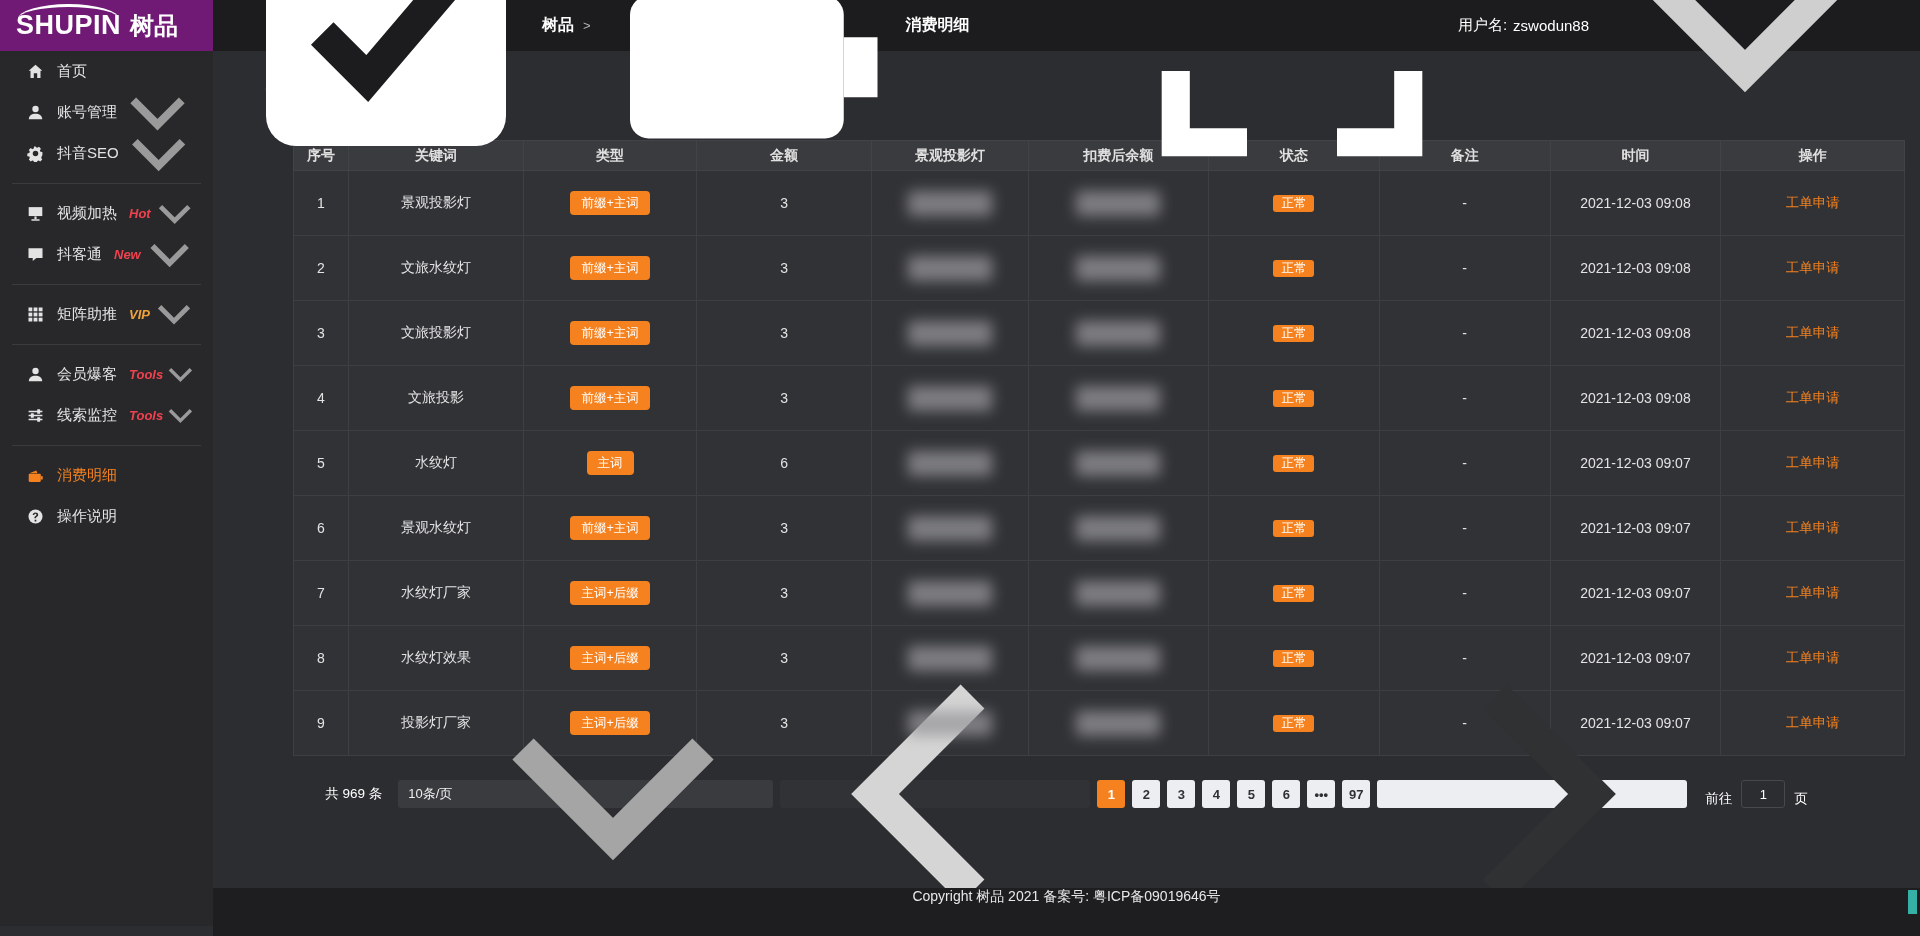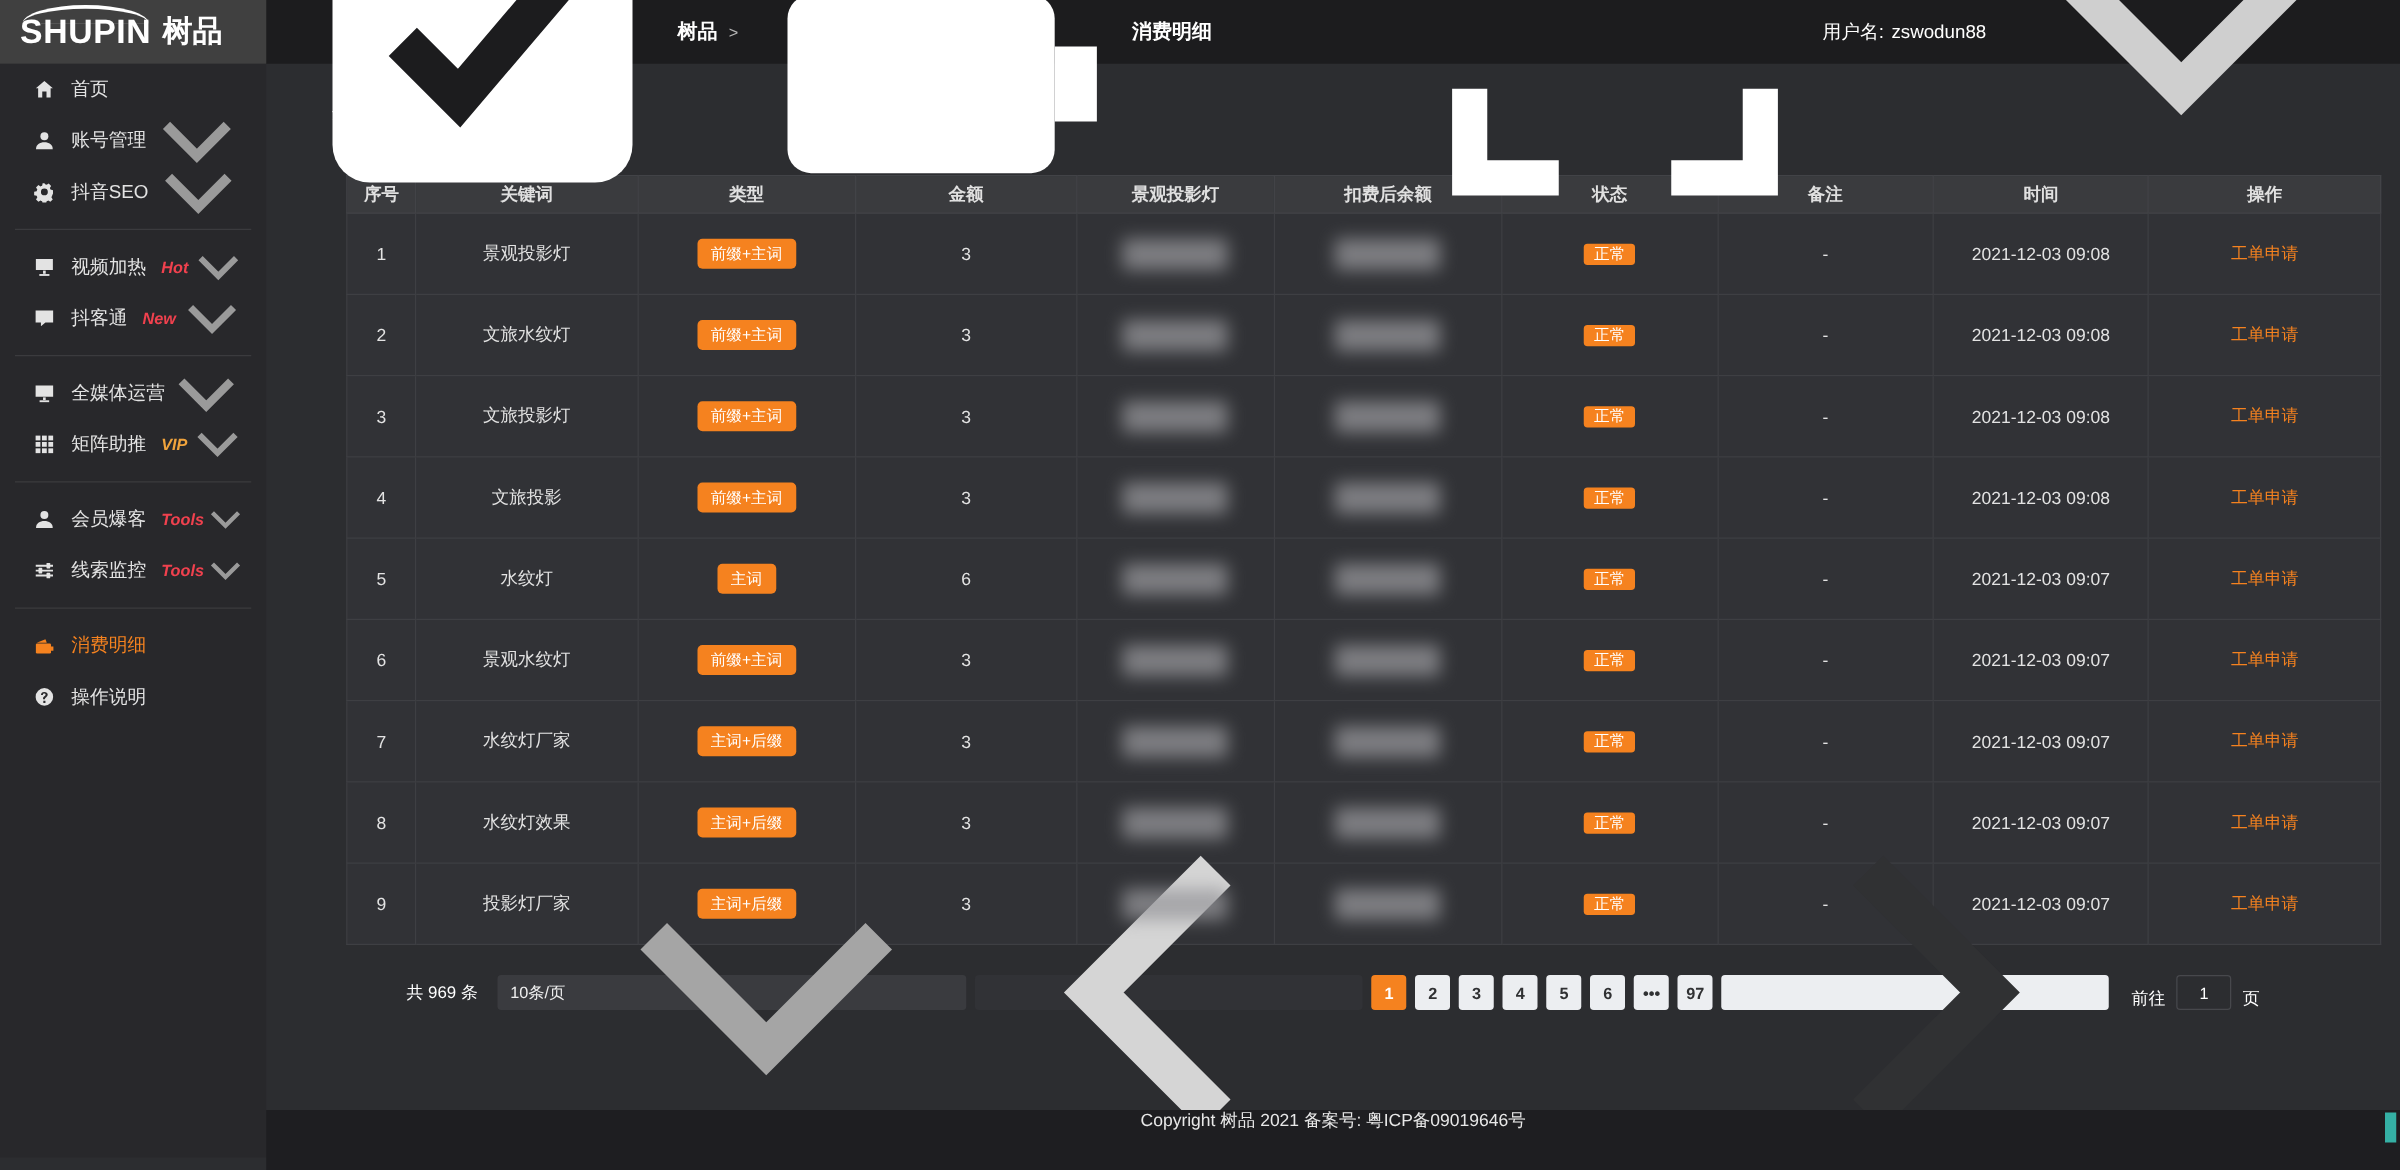--- a/index.html
+++ b/index.html
@@ -4,21 +4,21 @@
 <style>
   *{margin:0;padding:0;box-sizing:border-box}
   :root{--accent:#f5821f;--tag-red:#f0414e;--tag-gold:#f0a33c}
   html,body{width:1920px;height:936px}
   body{position:relative;overflow:hidden;background:#2c2d30;
        font-family:"Liberation Sans","DejaVu Sans",sans-serif;color:#e6e6e6}
 
   
   .topbar{position:absolute;top:0;left:0;width:1920px;height:51px;background:#1c1c1e;
           display:flex;align-items:center;z-index:3}
-  .logo{width:213px;height:51px;background:#404040;display:flex;align-items:center;
+  .logo{width:213px;height:51px;background:#701a75;display:flex;align-items:center;
         padding-left:16px;gap:9px;flex:none}
   .logo-en{position:relative;color:#fff;font-weight:800;font-size:27px;letter-spacing:.5px;line-height:1}
   .logo-en::before{content:"";position:absolute;left:2px;right:2px;top:-8px;height:12px;
         border-top:3px solid #fff;border-radius:50% 50% 0 0/100% 100% 0 0}
   .logo-cn{color:#fff;font-weight:800;font-size:24px;line-height:1}
   .breadcrumb{margin-left:23px;display:flex;align-items:center;gap:9px;font-size:16px;font-weight:bold;color:#fff}
   .crumb{display:flex;align-items:center;gap:6px;cursor:pointer}
   .crumb-icon{display:flex}
   .crumb-icon svg{width:15px;height:15px;fill:#fff}
   .crumb-sep{color:#b5b5b5;font-size:13px;font-weight:normal}
@@ -42,21 +42,21 @@
   .s-chev{margin-left:auto;display:flex}
   .s-chev svg{width:11px;height:11px;color:#9a9a9a}
   .side-divider{height:1px;background:#3b3b3e;margin:9px 12px}
 
   
   .content{position:absolute;top:51px;left:213px;width:1707px;height:885px;background:#2c2d30;
            display:flex;flex-direction:column}
   .balance{margin:30px 0 0 53px;font-size:15px;font-weight:bold;color:#fff}
   .balance-value{margin-left:7px}
 
-  .table-wrap{margin:40px 15px 0 64px}
+  .table-wrap{margin:40px 15px 0 80px}
   table{width:100%;border-collapse:collapse;table-layout:fixed}
   thead th{background:#3a3b3e;height:30px;font-size:14px;font-weight:bold;color:#e0e0e0;
            border:1px solid #424347;text-align:center}
   tbody td{background:#313236;height:65px;font-size:14px;color:#e3e3e3;
            border:1px solid #3e3f43;text-align:center;vertical-align:middle}
   .type-badge{display:inline-block;background:var(--accent);color:#fff;font-size:12.5px;
               padding:6px 11px;border-radius:4px;line-height:1}
   .status-badge{display:inline-block;background:var(--accent);color:#fff;font-size:12.5px;
               padding:2px 8px;border-radius:3px;line-height:1}
   .blur-blob{width:84px;height:25px;background:#97979b;border-radius:2px;
@@ -195,35 +195,20 @@
       </span>
       <span class="s-label">抖客通</span>
       <span class="s-tag red">New</span>
       <span class="s-chev">
         <svg viewBox="0 0 16 16" aria-hidden="true" style="width:100%;height:100%;fill:currentColor">
           <path d="M3.2 5.6 8 10.4l4.8-4.8" fill="none" stroke="currentColor" stroke-width="1.6"></path>
         </svg>
       </span>
     </div>
     <div class="side-divider"></div>
-    <div class="side-item">
-      <span class="s-icon">
-        <svg viewBox="0 0 16 16" aria-hidden="true" style="width:100%;height:100%;fill:currentColor">
-          <path d="M1.4 2.2h13.2v8.6H1.4z"></path>
-          <rect x="7" y="11.2" width="2" height="2"></rect>
-          <rect x="4.4" y="13.4" width="7.2" height="1.4"></rect>
-        </svg>
-      </span>
-      <span class="s-label">全媒体运营</span>
-      <span class="s-chev">
-        <svg viewBox="0 0 16 16" aria-hidden="true" style="width:100%;height:100%;fill:currentColor">
-          <path d="M3.2 5.6 8 10.4l4.8-4.8" fill="none" stroke="currentColor" stroke-width="1.6"></path>
-        </svg>
-      </span>
-    </div>
     <div class="side-item">
       <span class="s-icon">
         <svg viewBox="0 0 16 16" aria-hidden="true" style="width:100%;height:100%;fill:currentColor">
           <rect x="1.4" y="1.4" width="3.6" height="3.6"></rect>
           <rect x="6.2" y="1.4" width="3.6" height="3.6"></rect>
           <rect x="11" y="1.4" width="3.6" height="3.6"></rect>
           <rect x="1.4" y="6.2" width="3.6" height="3.6"></rect>
           <rect x="6.2" y="6.2" width="3.6" height="3.6"></rect>
           <rect x="11" y="6.2" width="3.6" height="3.6"></rect>
           <rect x="1.4" y="11" width="3.6" height="3.6"></rect>

